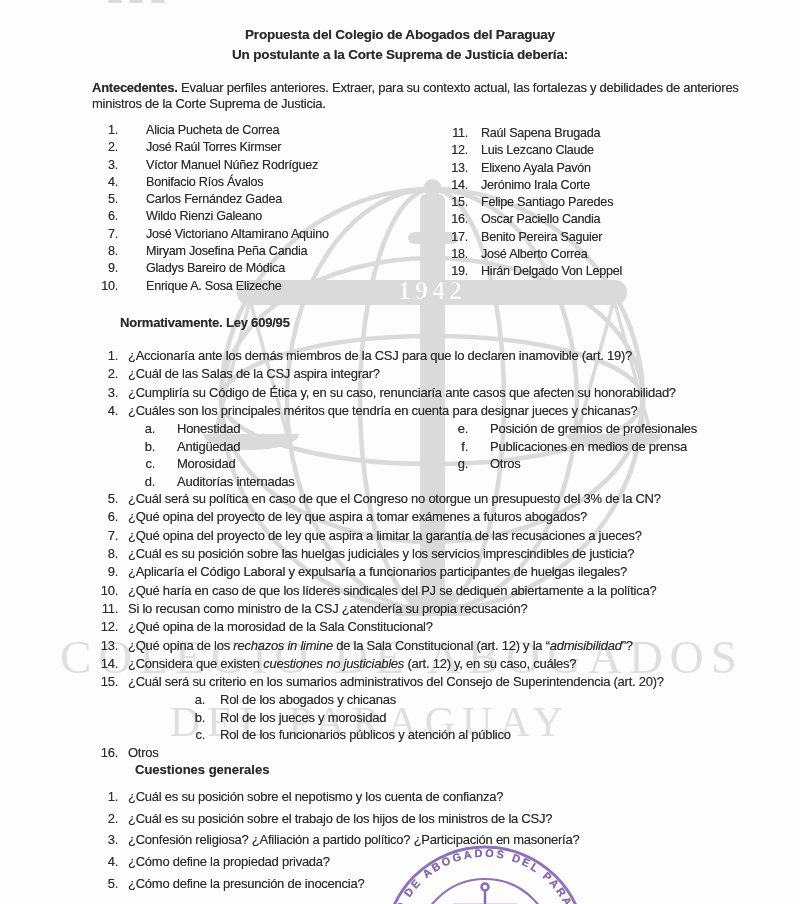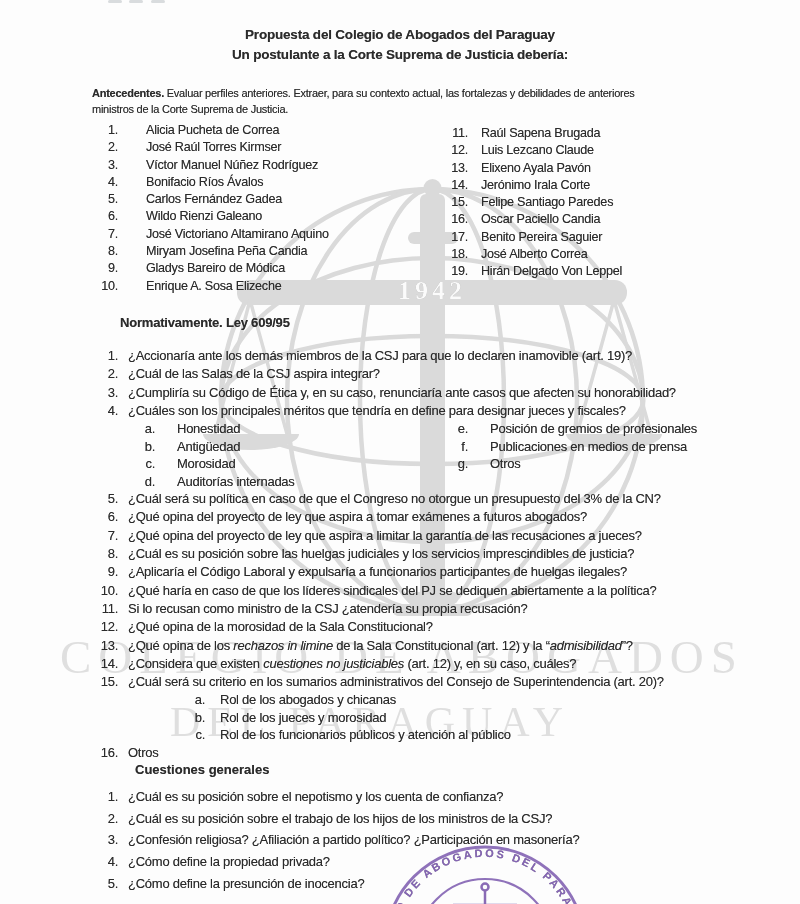--- a/index.html
+++ b/index.html
@@ -9,22 +9,22 @@
   
   .wm-emblem{position:absolute;left:195px;top:168px;z-index:0;opacity:.85;}
   .wm-line{position:absolute;z-index:0;font-family:"Liberation Serif",serif;
            color:rgba(118,118,118,.22);white-space:nowrap;text-shadow:none;}
   .wm1{top:630px;left:60px;width:680px;text-align:center;font-size:47px;letter-spacing:7px;}
   .wm2{top:698px;left:60px;width:620px;text-align:center;font-size:42px;letter-spacing:7px;}
   .smudge{position:absolute;top:0;z-index:2;height:3px;width:14px;background:#d9dcde;border-radius:2px;}
   
   .title{position:absolute;top:25px;left:0;right:0;text-align:center;font-weight:bold;
          font-size:13.5px;line-height:20px;letter-spacing:-.2px;z-index:2;}
-  .antecedentes{position:absolute;top:80px;left:92px;width:665px;font-size:11px;
-                line-height:15.6px;letter-spacing:-.25px;z-index:2;margin-top:6px;}
+  .antecedentes{position:absolute;top:80px;left:92px;width:665px;font-size:13px;
+                line-height:15.6px;letter-spacing:-.25px;z-index:2;}
   .b{font-weight:bold;}
   .names{position:absolute;top:123px;left:0;width:800px;z-index:2;font-size:12.6px;letter-spacing:-.25px;}
   .ncol{position:absolute;top:0;}
   .ncol.left{left:100px;}
   .ncol.right{left:440px;top:3px;}
   .mrow{display:flex;height:17.3px;}
   .mnum{text-align:right;flex:none;}
   .left .mnum{width:18px;margin-right:28px;}
   .right .mnum{width:28px;margin-right:13px;}
   .norm-heading{position:absolute;top:315px;left:92px;font-weight:bold;font-size:13px;
@@ -186,21 +186,21 @@
       <div class="qrow">
         <span class="qnum">2.</span>
         <span class="qtext"><span>¿Cuál de las Salas de la CSJ aspira integrar?</span></span>
       </div>
       <div class="qrow">
         <span class="qnum">3.</span>
         <span class="qtext"><span>¿Cumpliría su Código de Ética y, en su caso, renunciaría ante casos que afecten su honorabilidad?</span></span>
       </div>
       <div class="qrow">
         <span class="qnum">4.</span>
-        <span class="qtext"><span>¿Cuáles son los principales méritos que tendría en define para designar jueces y fiscales?</span></span>
+        <span class="qtext"><span>¿Cuáles son los principales méritos que tendría en cuenta para designar jueces y chicanas?</span></span>
       </div>
       <div class="sub2">
         <div class="colL">
           <div class="srow">
             <span class="snum">a.</span>
             <span class="stext">Honestidad</span>
           </div>
           <div class="srow">
             <span class="snum">b.</span>
             <span class="stext">Antigüedad</span>

